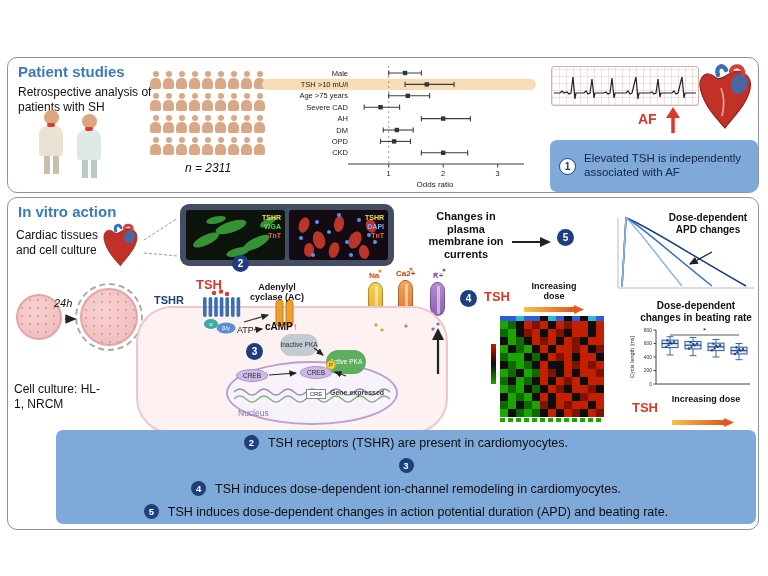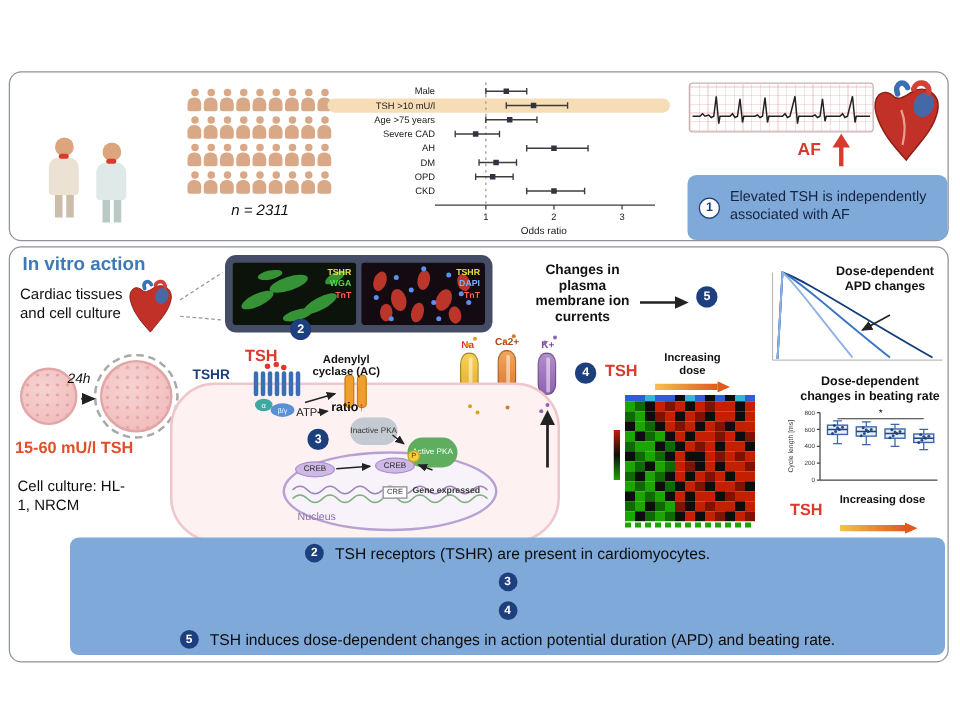--- a/index.html
+++ b/index.html
@@ -55,20 +55,22 @@
 .tsh-red{color:#d93a2b;font-weight:bold;font-size:13px}
 .navy-label{color:#1e3f7d;font-weight:bold;font-size:11px}
 svg text{font-family:"Liberation Sans",sans-serif}
 </style>
 </head>
 <body>
 
 <div class="canvas">
 
   <section class="panel" style="left:7px;top:57px;width:752px;height:136px">
+    <div class="panel-title abs" style="left:10px;top:5px">Patient studies</div>
+    <div class="small-text abs" style="left:10px;top:27px;width:138px">Retrospective analysis of patients with SH</div>
 
     <div class="bigperson abs" style="left:28px;top:52px">
       <div class="bp-head"></div>
       <div class="bp-thyroid"></div>
       <div class="bp-body"></div>
       <div class="bp-legs">
           <i></i>
           <i></i>
         </div>
     </div>
@@ -254,21 +256,20 @@
         <text x="95" y="10" text-anchor="end" font-size="7" font-weight="bold" fill="#e8e04a">TSHR</text>
         <text x="95" y="19" text-anchor="end" font-size="7" font-weight="bold" fill="#7ab0ff">DAPI</text>
         <text x="95" y="28" text-anchor="end" font-size="7" font-weight="bold" fill="#ff5f52">TnT</text>
       </svg>
     </div>
     <div class="num-circle abs" style="left:224px;top:57px;z-index:7">2</div>
 
     <div class="dish abs" style="left:8px;top:96px;width:46px;height:46px"></div>
     <div class="dish zoom abs" style="left:72px;top:90px;width:58px;height:58px"></div>
     <div class="abs" style="left:46px;top:99px;font-size:11px;font-style:italic;color:#111">24h</div>
-    <div class="dose-label abs" style="left:4px;top:152px;width:132px">15-60 mU/l TSH</div>
     <div class="small-text abs" style="left:6px;top:184px;width:88px">Cell culture: HL-1, NRCM</div>
 
     <div class="cell abs" style="left:128px;top:108px;width:312px;height:128px;z-index:1"></div>
     <div class="nucleus abs" style="left:218px;top:163px;width:172px;height:64px;z-index:2"></div>
 
     <div class="tsh-red abs" style="left:188px;top:79px;z-index:4">TSH</div>
     <div class="navy-label abs" style="left:146px;top:96px;z-index:4">TSHR</div>
 
     <svg class="abs" style="left:192px;top:90px;z-index:4" width="46" height="50">
       <g fill="#d93a2b">
@@ -292,21 +293,21 @@
     </svg>
 
     <div class="mini abs" style="left:238px;top:84px;width:62px;z-index:4">Adenylyl cyclase (AC)</div>
     <svg class="abs" style="left:266px;top:100px;z-index:3" width="22" height="30">
       <rect x="2" y="2" width="7" height="26" rx="3" fill="#ef9f2e" stroke="#c57e14"></rect>
       <rect x="12" y="2" width="7" height="26" rx="3" fill="#ef9f2e" stroke="#c57e14"></rect>
     </svg>
 
     <div class="abs" style="left:229px;top:127px;font-size:9px;color:#222;z-index:4">ATP</div>
     <div class="abs" style="left:257px;top:123px;z-index:4;font-size:10px;font-weight:bold;color:#111">
-      <span>ratio</span><span style="color:#d93a2b">↑</span>
+      <span>cAMP</span><span style="color:#d93a2b">↑</span>
     </div>
 
     <div class="num-circle abs" style="left:238px;top:145px;z-index:7">3</div>
 
     <div class="blob abs" style="left:272px;top:136px;width:38px;height:22px;background:#c3cad2;color:#333;z-index:3">Inactive PKA</div>
     <div class="blob abs" style="left:318px;top:152px;width:40px;height:24px;background:#5fae5f;color:#fff;z-index:3">Active PKA</div>
 
     <svg class="abs" style="left:224px;top:186px;z-index:3" width="160" height="24" viewBox="0 0 160 24">
       <path d="M2 8 Q8 2 14 8 T26 8 T38 8 T50 8 T62 8 T74 8 T86 8 T98 8 T110 8 T122 8 T134 8 T146 8 T158 8" fill="none" stroke="#9a86b8" stroke-width="1.2"></path>
       <path d="M2 15 Q8 9 14 15 T26 15 T38 15 T50 15 T62 15 T74 15 T86 15 T98 15 T110 15 T122 15 T134 15 T146 15 T158 15" fill="none" stroke="#7fae7f" stroke-width="1.2"></path>
@@ -484,20 +485,21 @@
     <div class="blue-box summary abs" style="left:48px;top:232px;width:700px;height:94px;z-index:4;display:flex">
       <div class="srow">
         <div class="num-circle sm">2</div>
         <div class="stext">TSH receptors (TSHR) are present in cardiomyocytes.</div>
       </div>
       <div class="srow">
         <div class="num-circle sm">3</div>
       </div>
       <div class="srow">
         <div class="num-circle sm">4</div>
+        <div class="stext">TSH induces dose-dependent ion-channel remodeling in cardiomyocytes.</div>
       </div>
       <div class="srow">
         <div class="num-circle sm">5</div>
         <div class="stext">TSH induces dose-dependent changes in action potential duration (APD) and beating rate.</div>
       </div>
     </div>
   </section>
 </div>
 
 </body></html>

